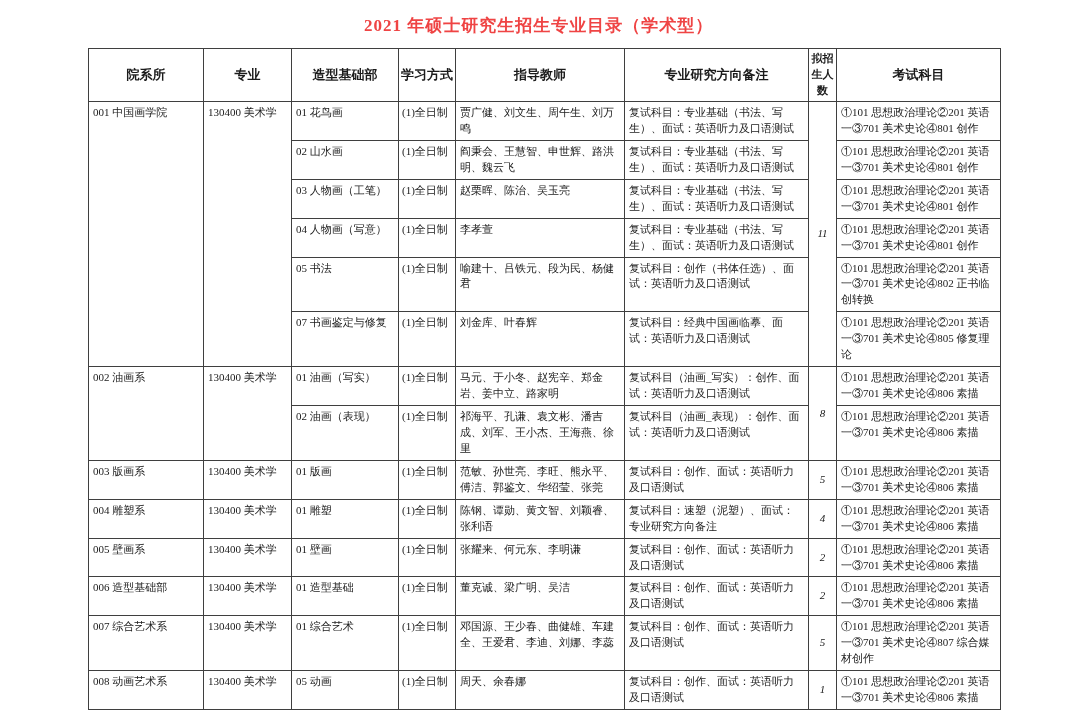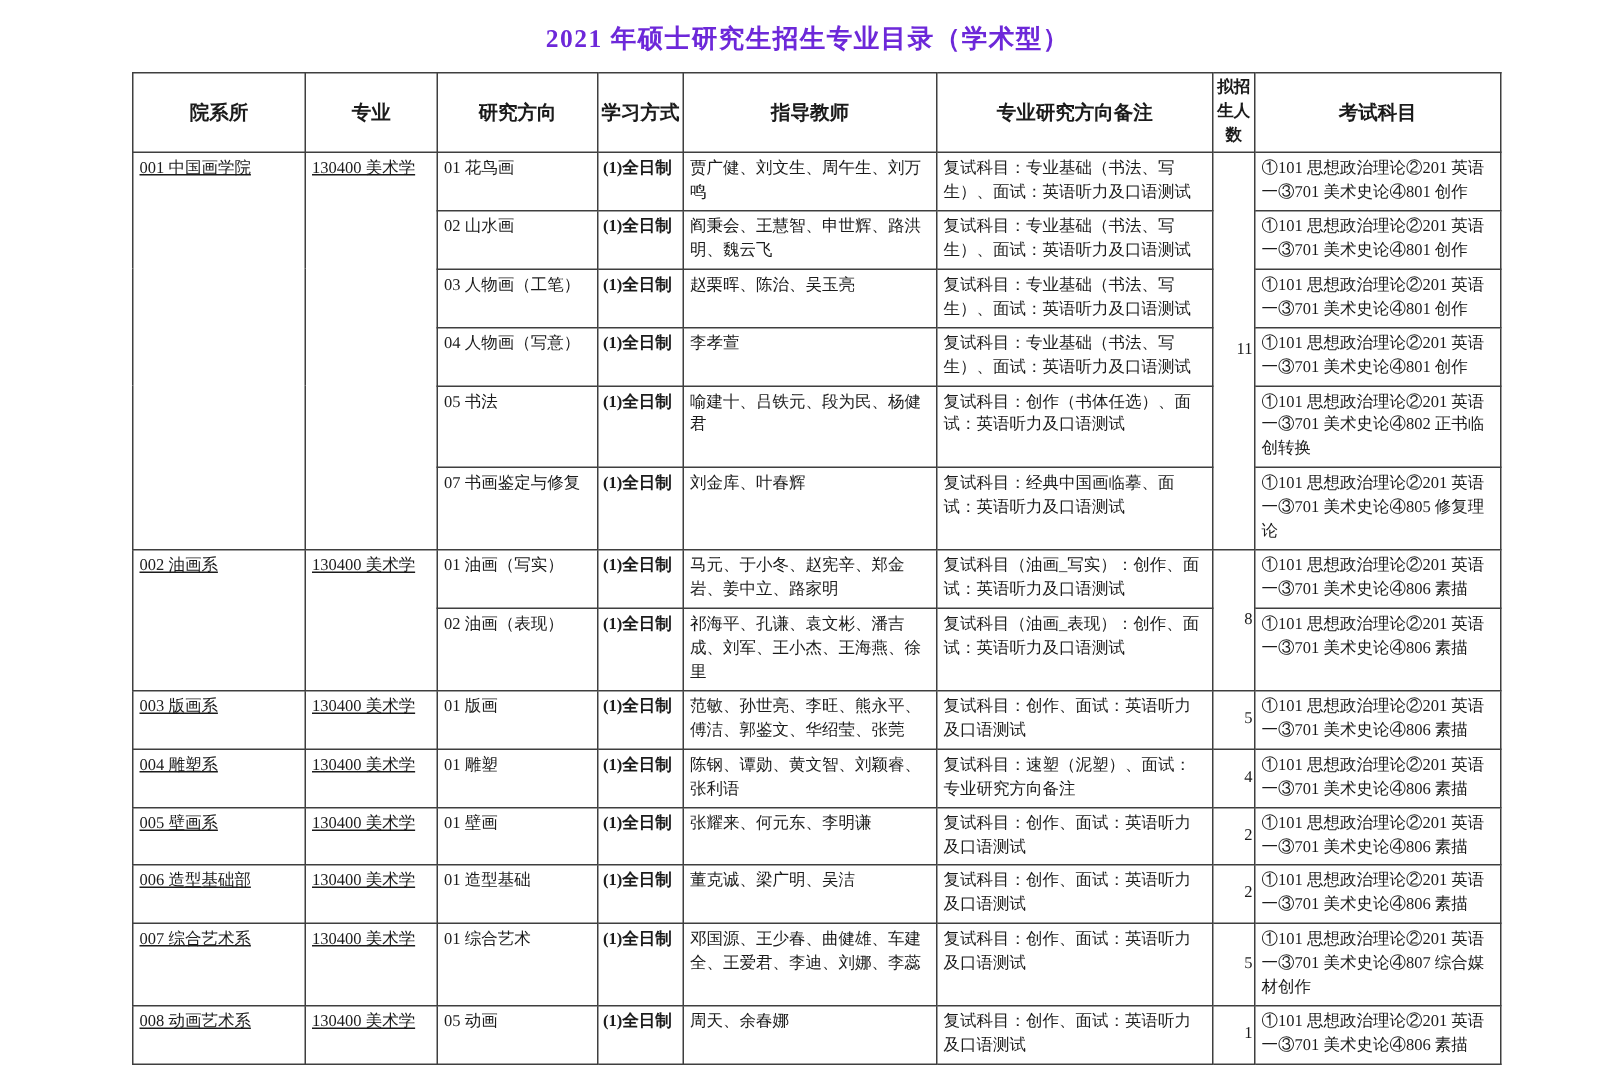--- a/index.html
+++ b/index.html
@@ -2,39 +2,39 @@
 <html><head>
 <meta charset="utf-8">
 <style>
   html,body { margin:0; padding:0; }
   body {
     width:1080px; height:718px; background:#ffffff; overflow:hidden;
     font-family:"Liberation Serif","DejaVu Serif",serif; color:#1b1b1b;
   }
   .page-title {
     text-align:center; font-size:17px; font-weight:bold;
-    margin:14px 3px 11px 0; letter-spacing:1px; color:#6d28d9;
+    margin:14px 3px 11px 0; letter-spacing:1px; color:#ef4444;
   }
   table.catalog {
     border-collapse:collapse; table-layout:fixed;
     margin-left:88px; width:912px; background:#fff;
   }
   .catalog th, .catalog td {
     border:1px solid #3f3f3f; font-size:11px; line-height:1.45;
     padding:3px 4px; vertical-align:top; text-align:left;
     word-break:break-all; color:#1b1b1b;
   }
   .catalog th {
     text-align:center; vertical-align:middle; font-weight:bold;
     font-size:13px; height:46px; padding:3px 2px;
   }
   .catalog th.quota-h { padding:2px 1px; font-size:11px;margin-left:24px; }
-  td.dept, td.major { vertical-align:top;text-decoration:underline; }
-  td.quota { text-align:right; vertical-align:middle; padding:1px; }
-  td.mode { padding-left:3px; padding-right:2px;font-weight:bold; }
+  td.dept, td.major { vertical-align:top; }
+  td.quota { text-align:center; vertical-align:middle; padding:1px;font-style:italic; }
+  td.mode { padding-left:3px; padding-right:2px; }
 </style>
 </head>
 <body>
 
 <div class="page-title">2021 年硕士研究生招生专业目录（学术型）</div>
 
 <table class="catalog">
   <colgroup>
     <col style="width:115px">
       <col style="width:88px">
@@ -42,21 +42,21 @@
     <col style="width:57px">
       <col style="width:169px">
       <col style="width:184px">
     <col style="width:28px">
       <col style="width:164px">
   </colgroup>
   <thead>
     <tr>
       <th>院系所</th>
       <th>专业</th>
-      <th>研究方向</th>
+      <th>造型基础部</th>
       <th>学习方式</th>
       <th>指导教师</th>
       <th>专业研究方向备注</th>
       <th class="quota-h">拟招生人数</th>
       <th>考试科目</th>
     </tr>
   </thead>
   <tbody>
       <tr>
         <td class="dept" rowspan="6">001 中国画学院</td>

